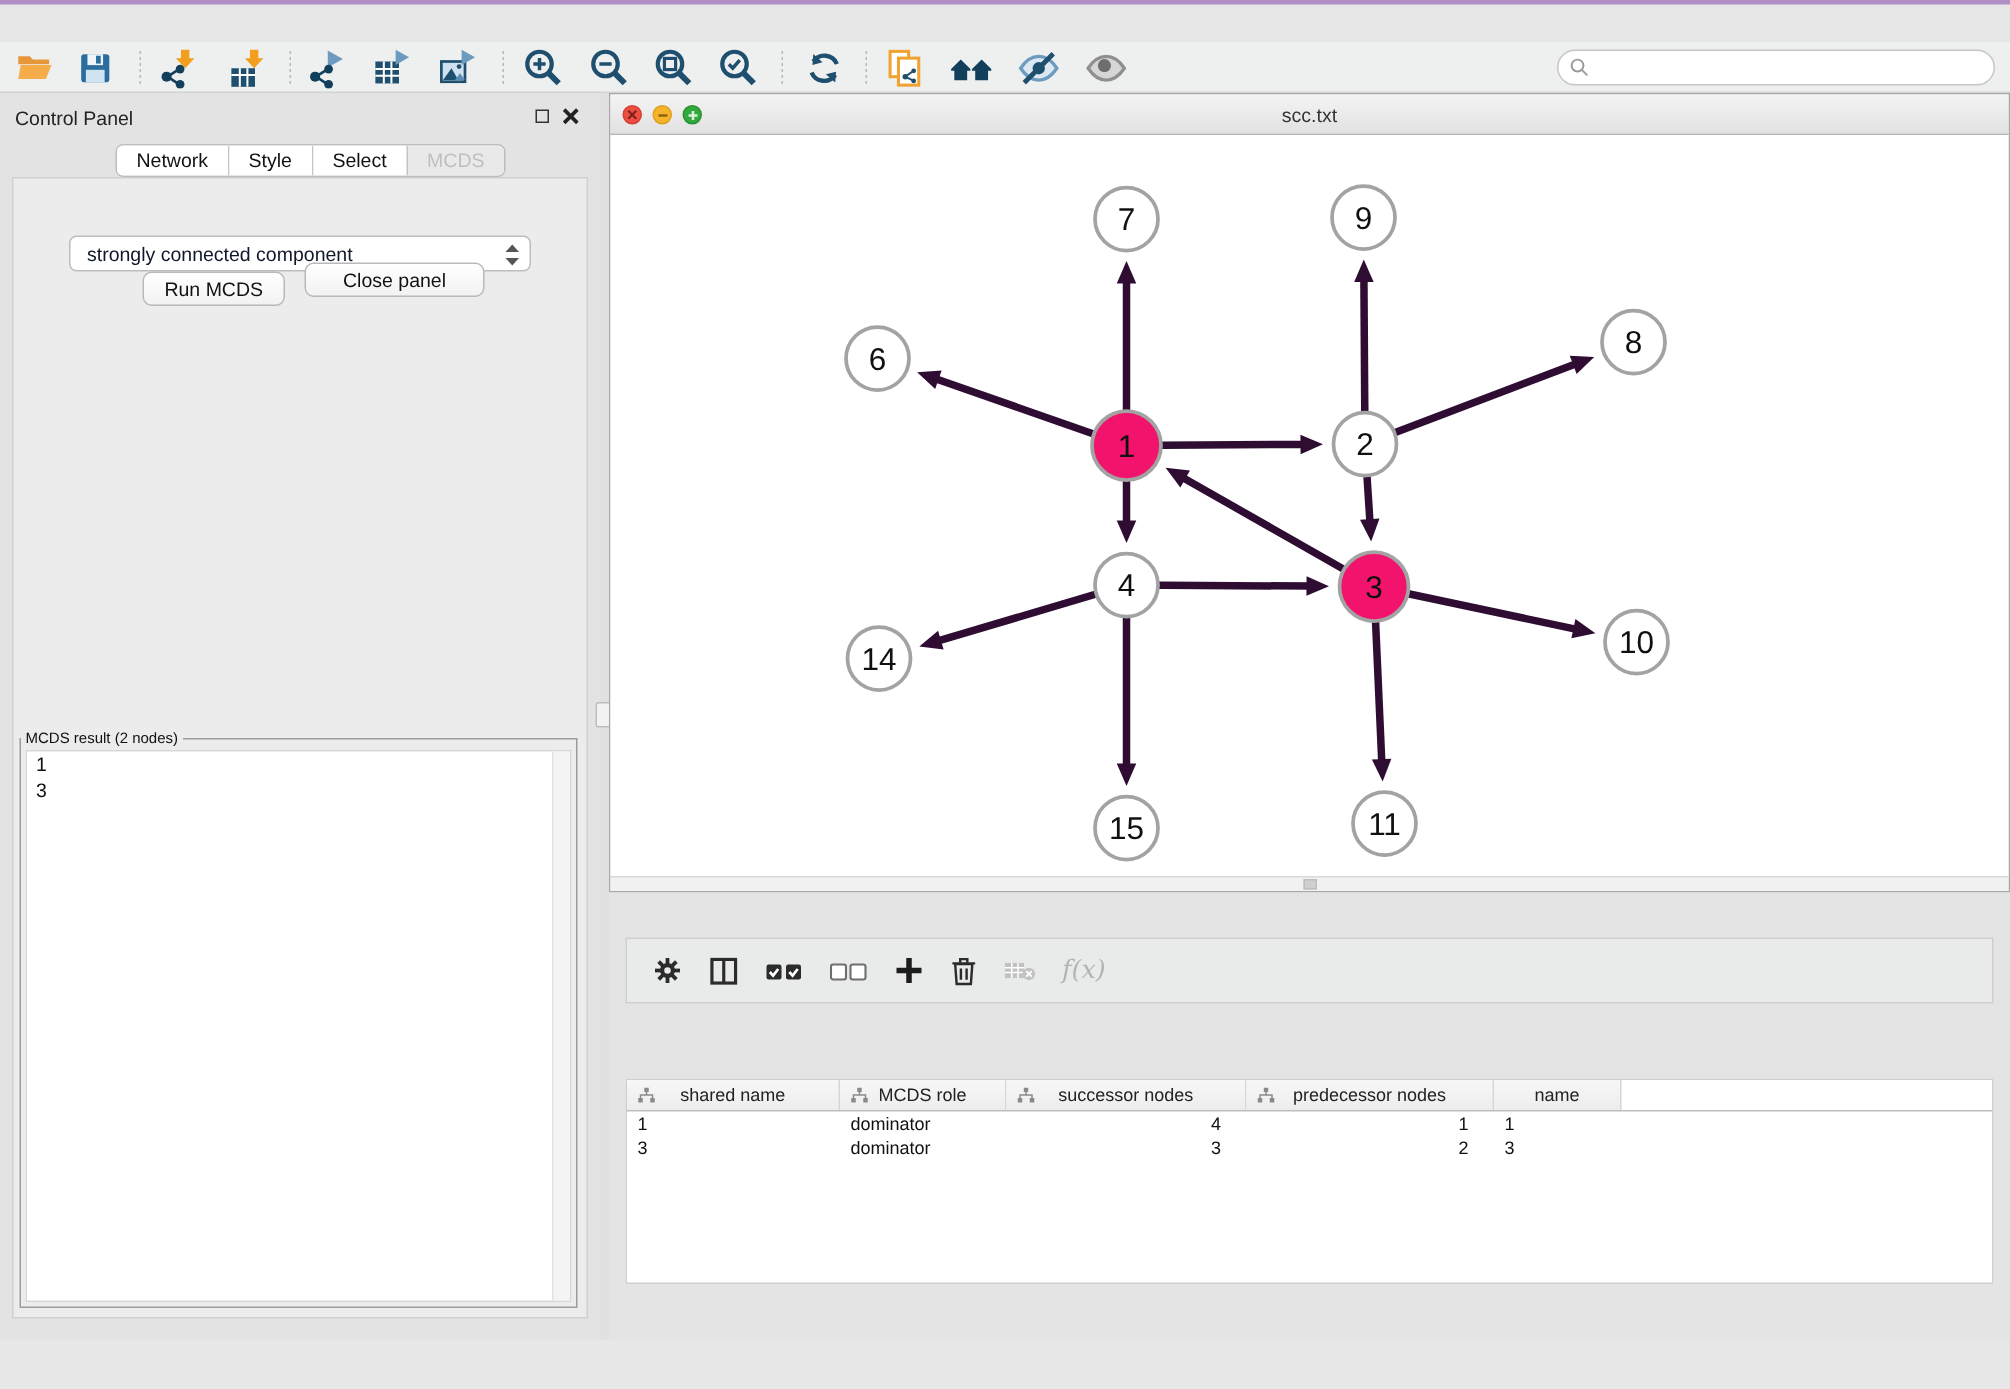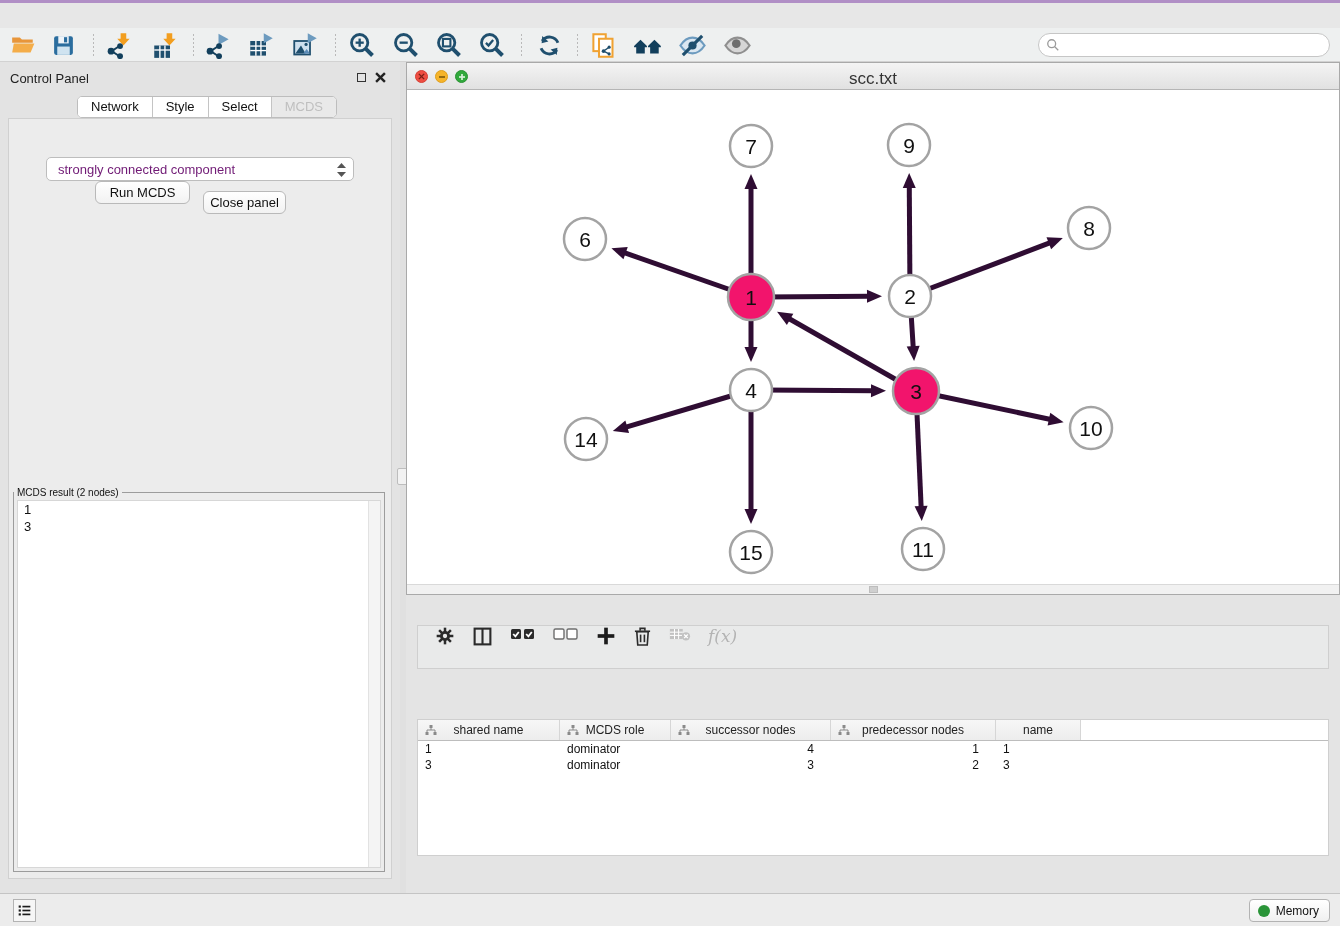--- a/index.html
+++ b/index.html
@@ -37,64 +37,64 @@
   .seg { padding:2px 13px 0; font-size:13px; color:#111; border-right:1px solid #c4c4c4;
     background:#fff; white-space:nowrap; }
   .seg:last-child { border-right:none; }
   .seg.active-dim { background:#e9e9e9; color:#bfbfbf; }
   #cp-tabs { left:77px; top:34px; }
   #cp-body { position:absolute; left:8px; right:8px; top:56px; bottom:14px;
     background:#ececec; border:1px solid #d0d0d0; }
   #opt-label { position:absolute; left:0; right:0; top:18px; text-align:center;
     font-size:13px; color:#111; }
   #criterion { position:absolute; left:37px; right:37px; top:38px; height:24px; background:#fff;
-    border:1px solid #bdbdbd; border-radius:5px; font-size:13px; color:#701a75;
+    border:1px solid #bdbdbd; border-radius:5px; font-size:13px; color:#0f172a;
     display:flex; align-items:center; padding-left:11px; }
   #criterion svg { position:absolute; right:6px; top:4px; }
   .push { position:absolute; height:23px; background:linear-gradient(#ffffff,#f2f2f2);
     border:1px solid #b9b9b9; border-radius:6px; font-size:13px; color:#111;
     display:flex; align-items:center; justify-content:center; }
   #run-btn   { left:86px; top:62px; width:95px; }
-  #close-btn { left:194px; top:72px; width:83px; }
+  #close-btn { left:194px; top:56px; width:120px; }
   #result-fs { position:absolute; left:4px; right:6px; top:368px; bottom:6px;
     border:1px solid #9c9c9c; background:#ececec; }
   #result-fs legend { font-size:10px; color:#111; margin-left:0; padding:0 3px; }
   #result-inner { position:absolute; left:3px; right:3px; top:2px; bottom:3px; background:#fff;
     border:1px solid #d7d7d7; }
   #result-inner .line { font-size:13px; color:#111; padding-left:6px; line-height:17px; }
   #result-scroll { position:absolute; right:0; top:0; bottom:0; width:12px; background:#f4f4f4;
     border-left:1px solid #e2e2e2; }
 
   
   #v-split { position:absolute; left:400px; top:62px; width:6px; bottom:33px; background:#e0e0e0; }
   #v-handle { position:absolute; left:397px; top:468px; width:12px; height:17px;
     background:#f2f2f2; border:1px solid #bdbdbd; border-radius:2px; }
 
   
   #net-win { position:absolute; left:406px; top:62px; right:0; height:533px;
     border:1px solid #a9a9a9; background:#fff; }
   #net-title { position:absolute; left:0; right:0; top:0; height:27px;
     background:linear-gradient(#f4f4f4,#e1e1e1); border-bottom:1px solid #b5b5b5; }
   #net-title .title { position:absolute; left:0; right:0; top:6px; text-align:center;
-    font-size:17px; color:#333; }
+    font-size:13px; color:#333; }
   .tl2 { position:absolute; top:7px; width:13px; height:13px; border-radius:50%;
     display:flex; align-items:center; justify-content:center; }
   .tl2.red    { background:#ee4e42; border:1px solid #d63f34; }
   .tl2.yellow { background:#f6b42a; border:1px solid #df9f1d; }
   .tl2.green  { background:#31a93c; border:1px solid #2a9233; }
   #net-canvas { position:absolute; left:0; right:0; top:27px; bottom:10px; background:#fff; }
   #net-hscroll { position:absolute; left:0; right:0; bottom:0; height:10px; background:#f1f1f1;
     border-top:1px solid #d9d9d9; }
   #net-hhandle { position:absolute; left:462px; top:1px; width:9px; height:7px;
     background:#cfcfcf; border:1px solid #bdbdbd; }
 
   
   #table-panel { position:absolute; left:406px; top:595px; right:0; bottom:33px; background:#e4e4e4; }
   #tp-toolbar { position:absolute; left:11px; right:11px; top:30px; height:44px;
-    background:#e9eaea; border:1px solid #cfcfcf; display:flex; gap:17px;
+    background:#e9eaea; border:1px solid #cfcfcf; display:flex; align-items:center; gap:17px;
     padding-left:17px; }
   #fx { font-family:"DejaVu Serif", serif; font-style:italic; font-size:17px; color:#b3b3b3; }
   #tp-table { position:absolute; left:11px; right:11px; top:76px; bottom:37px; background:#fff;
     border:1px solid #cfcfcf; overflow:hidden;margin-top:48px; }
   #tp-cols { display:flex; height:21px; border-bottom:1px solid #bdbdbd; }
   .hcell { position:relative; background:linear-gradient(#f7f7f7,#ededed);
     border-right:1px solid #d6d6d6; font-size:12px; color:#222;
     display:flex; align-items:center; justify-content:center; }
   .hcell svg { position:absolute; left:7px; top:5px; }
   .trow { display:flex; height:16px; }
@@ -576,32 +576,14 @@
       <div class="trow">
         <div class="tcell al" style="width:142px">3</div>
         <div class="tcell al" style="width:111px">dominator</div>
         <div class="tcell ar" style="width:160px">3</div>
         <div class="tcell ar" style="width:165px">2</div>
         <div class="tcell al" style="width:85px">3</div>
       </div>
     </div>
   </div>
 
-  <div id="statusbar">
-    <div id="list-btn">
-      <svg width="15" height="15" viewBox="0 0 18 18">
-          <g fill="#1c1c1c">
-            <rect x="2" y="3" width="2.6" height="2.6"></rect>
-            <rect x="2" y="7.7" width="2.6" height="2.6"></rect>
-            <rect x="2" y="12.4" width="2.6" height="2.6"></rect>
-            <rect x="6.5" y="3.3" width="9.5" height="2"></rect>
-            <rect x="6.5" y="8" width="9.5" height="2"></rect>
-            <rect x="6.5" y="12.7" width="9.5" height="2"></rect>
-          </g>
-        </svg>
-    </div>
-    <div id="memory-btn">
-      <span id="memory-dot"></span>
-      <span>Memory</span>
-    </div>
-  </div>
 
 </div>
 
 </body></html>

